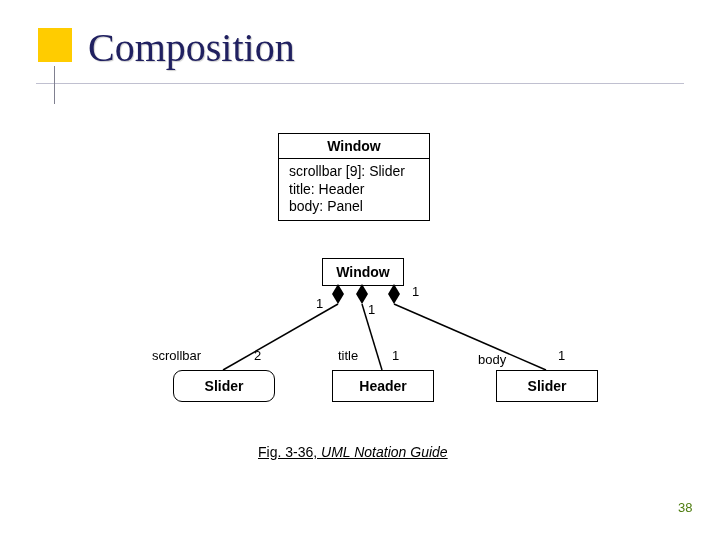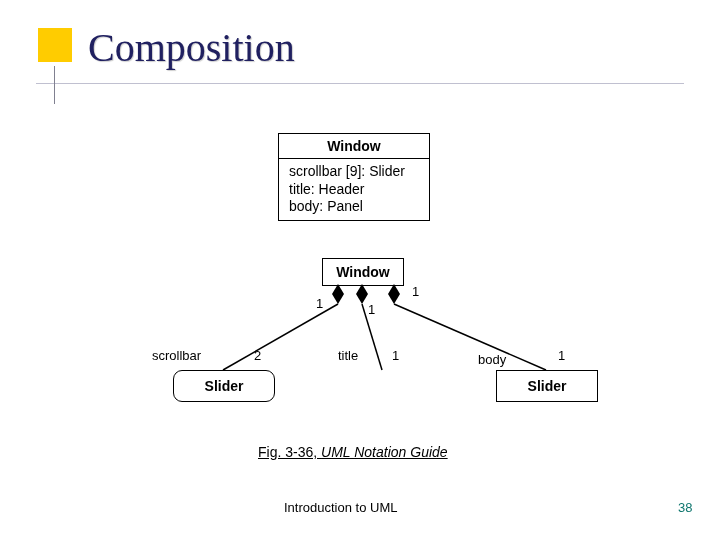--- a/index.html
+++ b/index.html
@@ -100,21 +100,21 @@
     text-decoration: underline;
   }
   .footer-center {
     position: absolute;
     font-size: 13px;
     color: #000;
   }
   .footer-right {
     position: absolute;
     font-size: 13px;
-    color: #0f766e;
+    color: #4d7c0f;
   }
 </style>
 </head>
 <body>
 <div class="slide">
 
   <div class="title-decor"></div>
   <div class="title-text">Composition</div>
   <div class="hline"></div>
   <div class="vtick"></div>
@@ -125,20 +125,23 @@
 title: Header
 body: Panel</div>
   </div>
 
   <div class="box" style="left:322px; top:258px; width:80px; height:26px; line-height:26px;">
     <span>Window</span>
   </div>
 
   <div class="box" style="left:173px; top:370px; width:100px; height:30px; line-height:30px;border-radius:9px;">
     <span>Slider</span>
+  </div>
+  <div class="box" style="left:332px; top:370px; width:100px; height:30px; line-height:30px;">
+    <span>Header</span>
   </div>
   <div class="box" style="left:496px; top:370px; width:100px; height:30px; line-height:30px;">
     <span>Slider</span>
   </div>
 
   <svg width="720" height="540">
 
     <polygon points="338,284 344,294 338,304 332,294" fill="#000"></polygon>
     <line x1="338" y1="304" x2="223" y2="370" stroke="#000" stroke-width="1.5"></line>
 
@@ -159,15 +162,14 @@
   <div class="edge-label" style="left:338px; top:348px;">title</div>
   <div class="edge-label" style="left:392px; top:348px;">1</div>
 
   <div class="edge-label" style="left:478px; top:352px;">body</div>
   <div class="edge-label" style="left:558px; top:348px;">1</div>
 
   <div class="footer-caption" style="left:258px; top:444px;">
     <span>Fig. 3-36, </span><i>UML Notation Guide</i>
   </div>
 
-  <div class="footer-center" style="left:284px; top:500px;">Introduction to UML</div>
   <div class="footer-right" style="left:678px; top:500px;">38</div>
 </div>
 
 </body></html>

